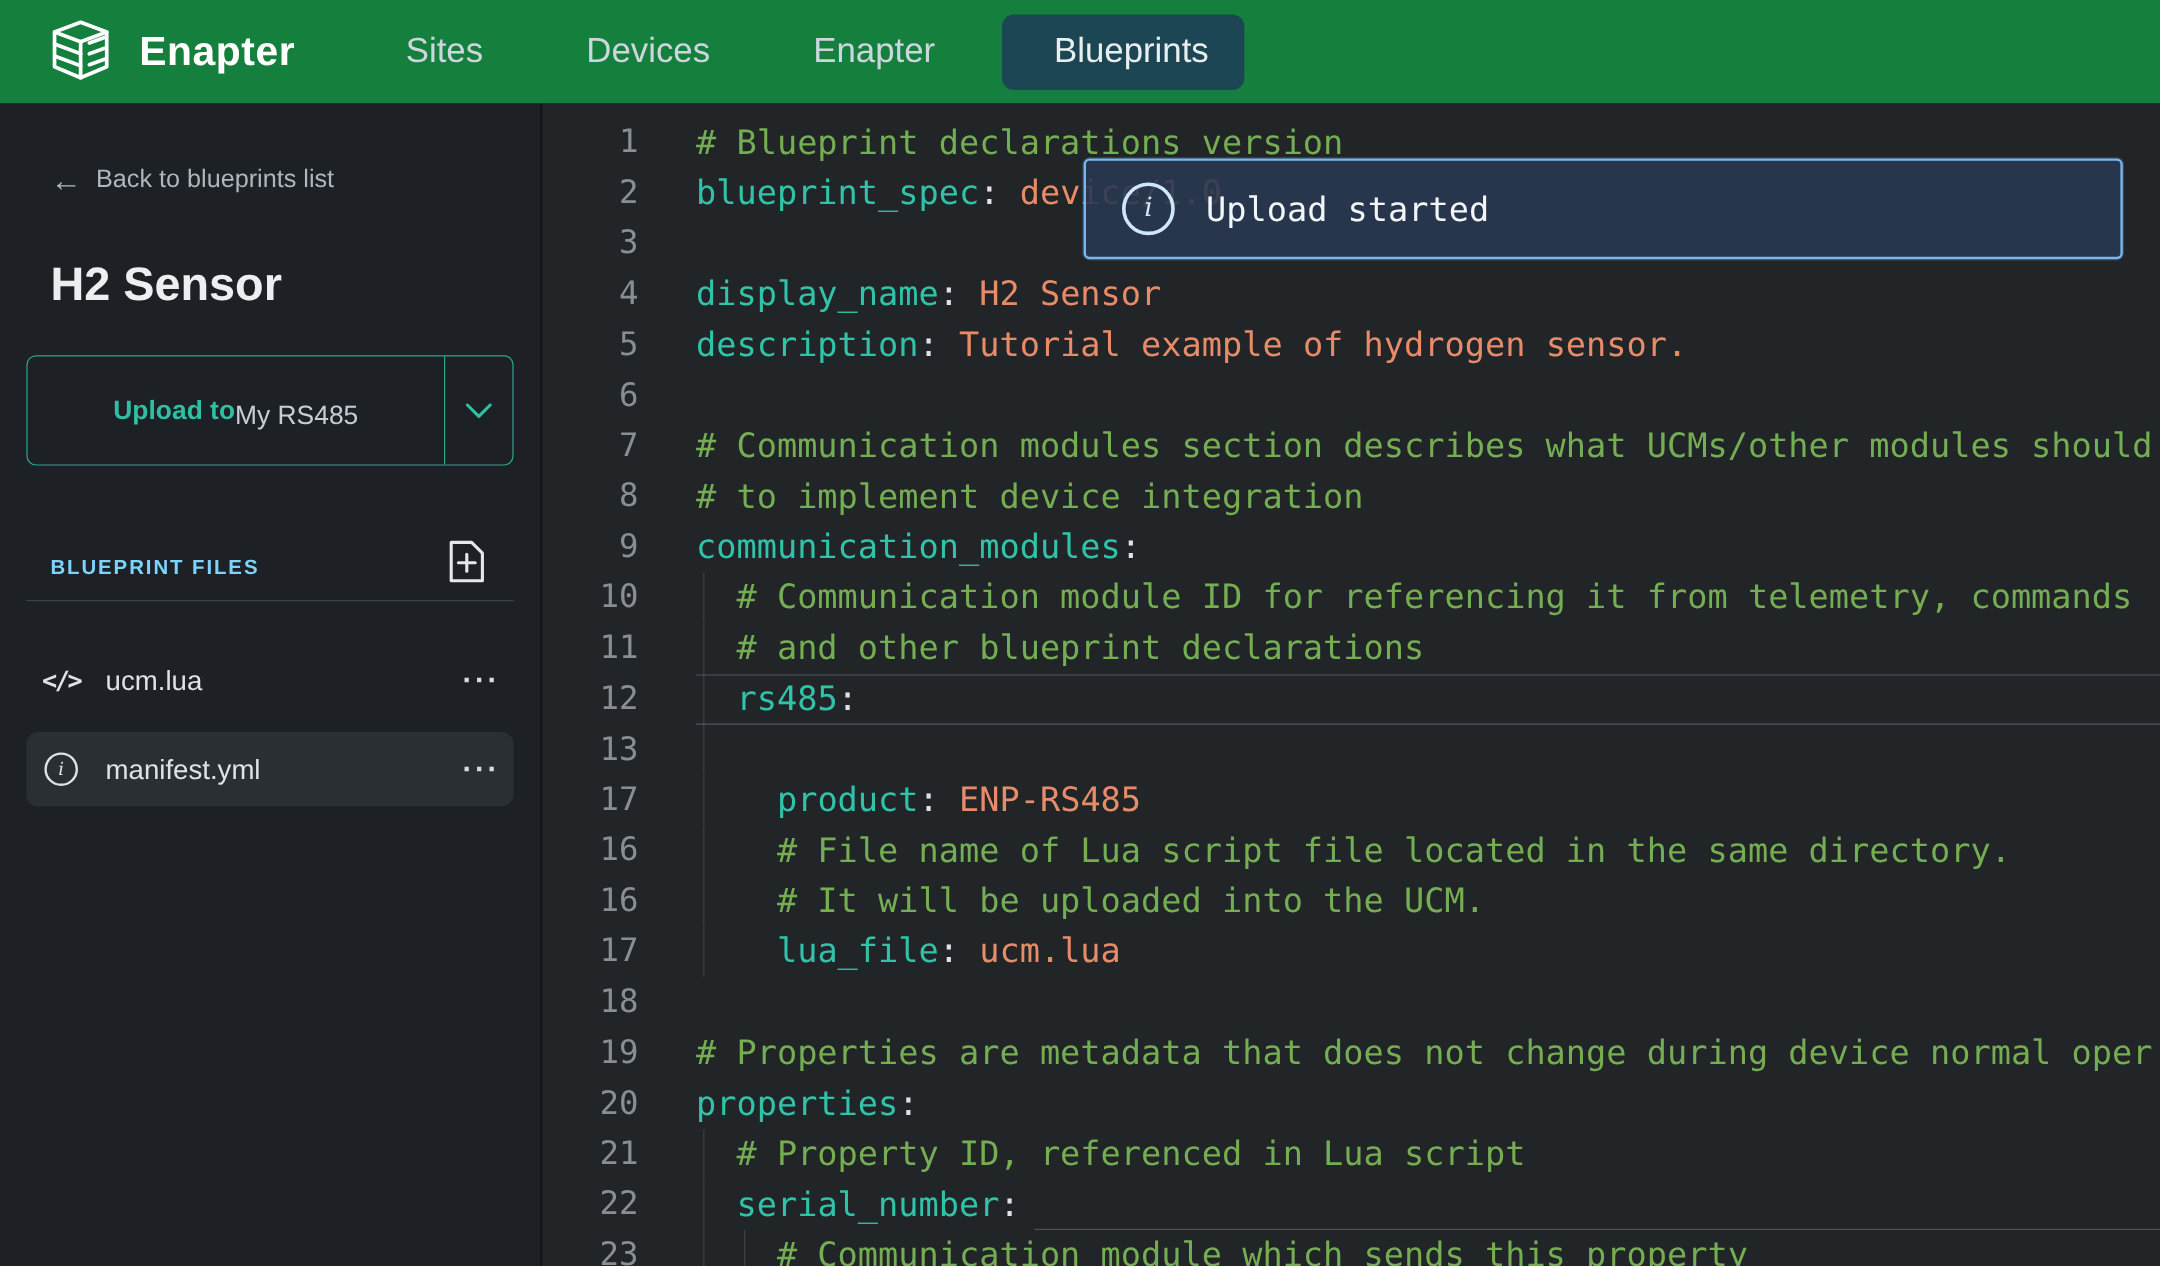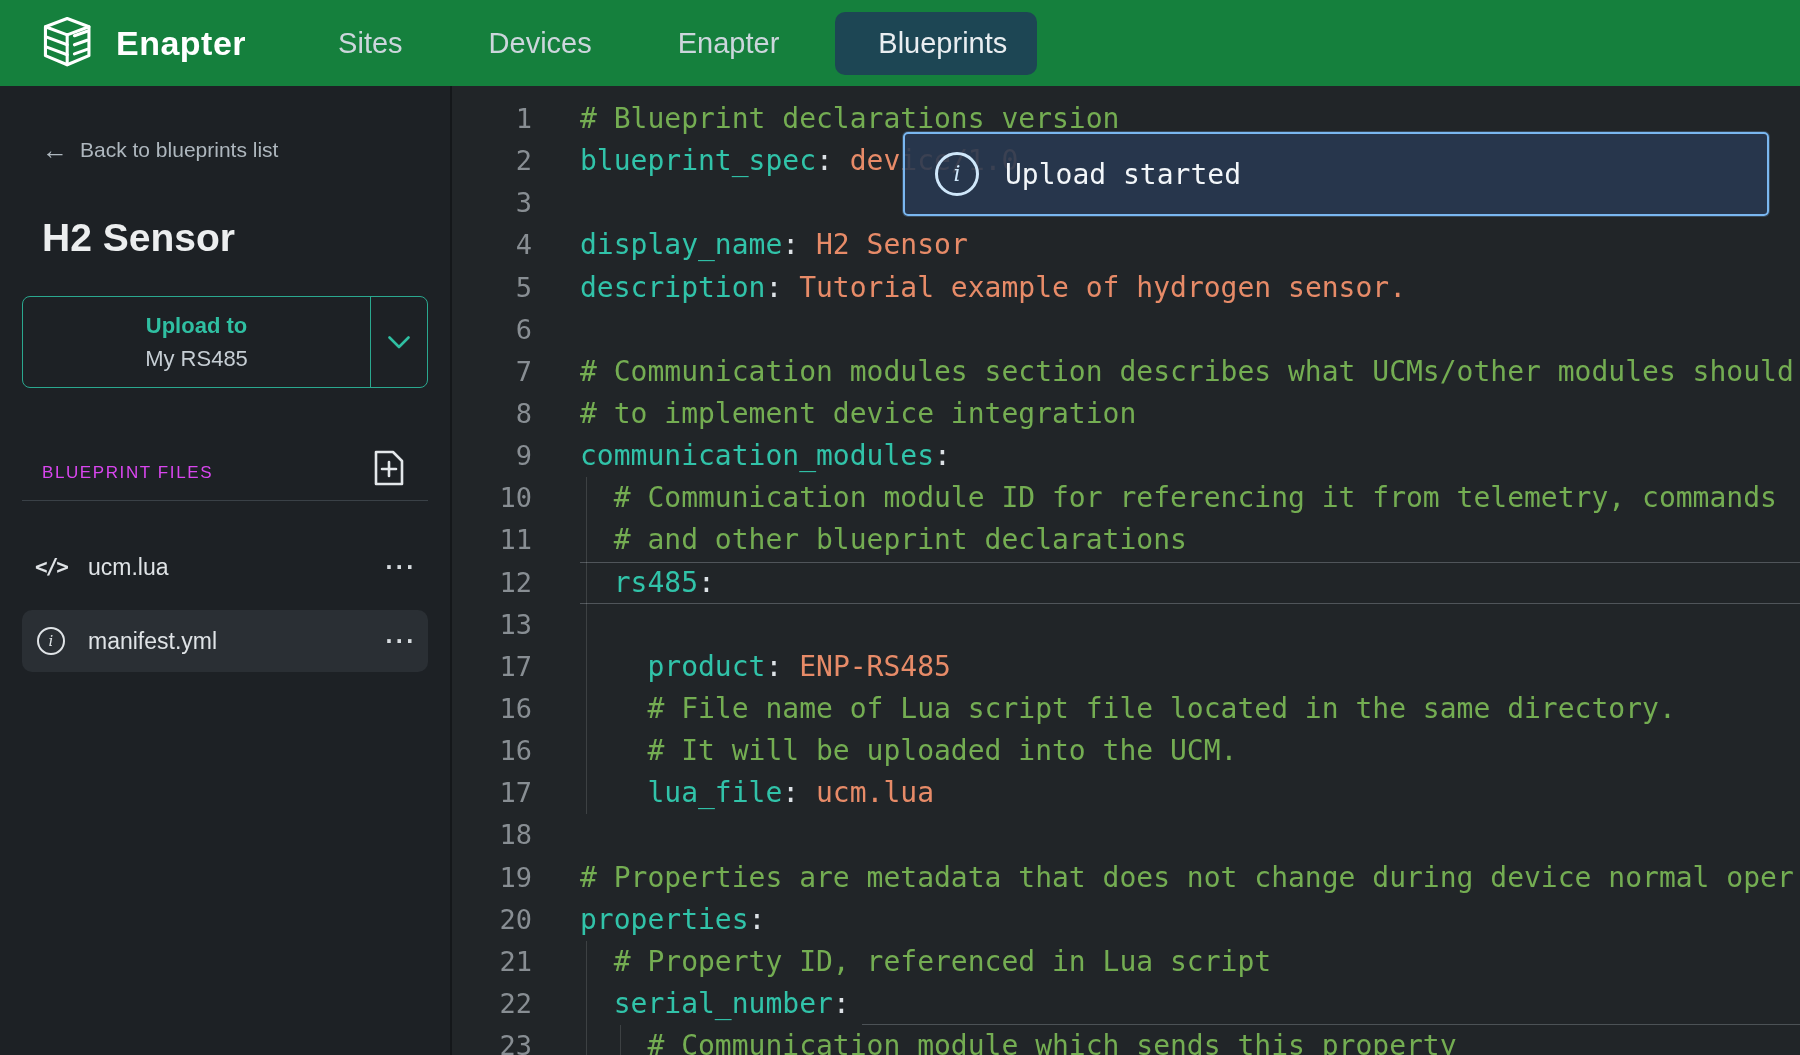--- a/index.html
+++ b/index.html
@@ -14,25 +14,25 @@
   .brand{color:#ffffff;font-size:34px;font-weight:700;letter-spacing:0.5px;}
   .nav-items{display:flex;align-items:center;margin-left:62px;gap:26px;}
   .nav-item{padding:15px 30px;font-size:29px;color:#ccd6dc;border-radius:10px;cursor:pointer;}
   .nav-item.active{background:#1d4654;color:#e9eef1;padding-left:43px;}
   
   .sidebar{position:absolute;left:0;top:86px;width:450px;bottom:0;background:#1d2125;border-right:2px solid #14171a;z-index:4;}
   .back{position:absolute;left:42px;top:52px;display:flex;align-items:center;gap:12px;color:#aeb7be;font-size:21px;cursor:pointer;}
   .back .arr{font-size:26px;line-height:20px;}
   .side-title{position:absolute;left:42px;top:130px;color:#eceeef;font-size:39px;font-weight:700;}
   .upload{position:absolute;left:22px;top:210px;width:406px;height:92px;border:1px solid #2aa88f;border-radius:8px;display:flex;box-sizing:border-box;}
-  .upload-main{flex:1;display:flex;flex-direction:column;align-items:center;justify-content:center;cursor:pointer;}
+  .upload-main{flex:1;display:flex;align-items:center;justify-content:center;cursor:pointer;}
   .upload-l1{color:#2fbfa2;font-size:22px;font-weight:700;}
   .upload-l2{color:#c6ced4;font-size:22px;margin-top:7px;}
   .upload-caret{width:56px;border-left:1px solid #2aa88f;display:flex;align-items:center;justify-content:center;cursor:pointer;}
-  .files-header{position:absolute;left:42px;top:377px;color:#d946ef;font-size:17px;font-weight:400;letter-spacing:1.6px;}
+  .files-header{position:absolute;left:42px;top:377px;color:#7dd3fc;font-size:17px;font-weight:700;letter-spacing:1.6px;}
   .addfile{position:absolute;right:44px;top:362px;width:34px;height:40px;cursor:pointer;display:flex;align-items:center;justify-content:center;}
   .side-divider{position:absolute;left:22px;right:22px;top:414px;height:1px;background:#3a4147;}
   .file-list{position:absolute;left:22px;top:450px;right:22px;}
   .file-row{position:relative;height:62px;border-radius:10px;display:flex;align-items:center;margin-bottom:12px;cursor:pointer;}
   .file-row.selected{background:#2a2f34;}
   .file-icon{width:58px;display:flex;align-items:center;justify-content:center;color:#dfe3e6;}
   .code-glyph{font-family:"DejaVu Sans Mono",monospace;font-size:21px;font-weight:700;letter-spacing:-2px;}
   .info-circle{width:24px;height:24px;border:2px solid #dfe3e6;border-radius:50%;display:flex;align-items:center;justify-content:center;
     font-family:"DejaVu Serif",serif;font-style:italic;font-size:15px;color:#dfe3e6;line-height:1;}
   .file-name{color:#dfe3e6;font-size:23px;flex:1;margin-left:8px;}

